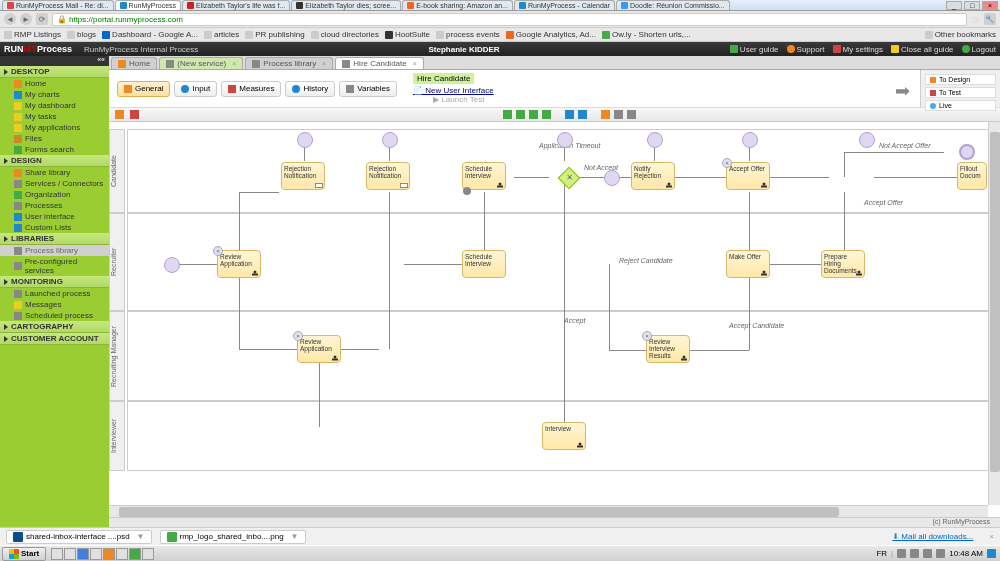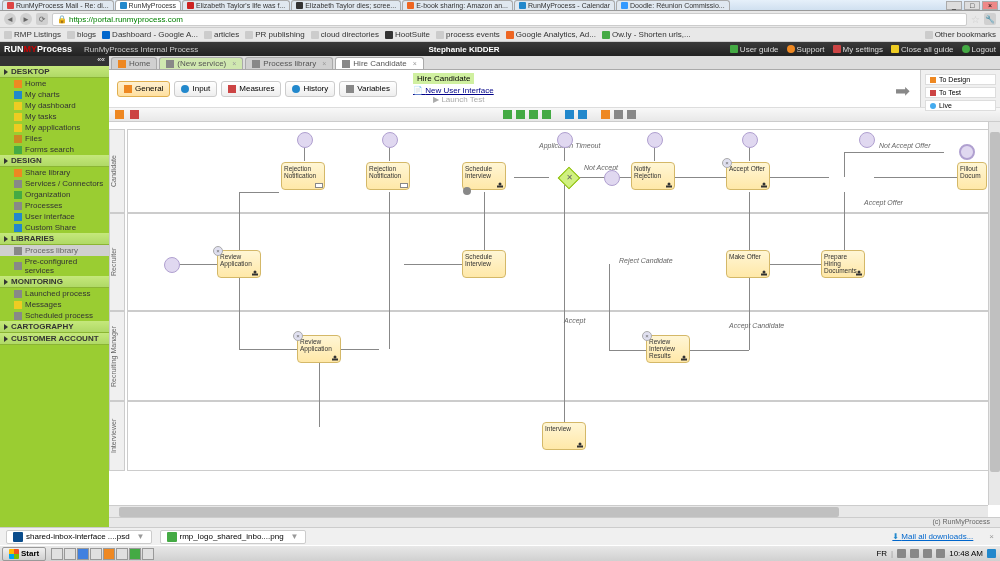--- a/index.html
+++ b/index.html
@@ -290,21 +290,21 @@
     <div class="sb-item">
         <span class="sb-icon" style="background:#888"></span>
         <span>Processes</span>
       </div>
     <div class="sb-item">
         <span class="sb-icon" style="background:#28c"></span>
         <span>User interface</span>
       </div>
     <div class="sb-item">
         <span class="sb-icon" style="background:#28c"></span>
-        <span>Custom Share</span>
+        <span>Custom Lists</span>
       </div>
     <div class="sb-section">
         <span class="sb-arrow"></span>
         <span>LIBRARIES</span>
       </div>
     <div class="sb-item active">
         <span class="sb-icon" style="background:#888"></span>
         <span>Process library</span>
       </div>
     <div class="sb-item">

